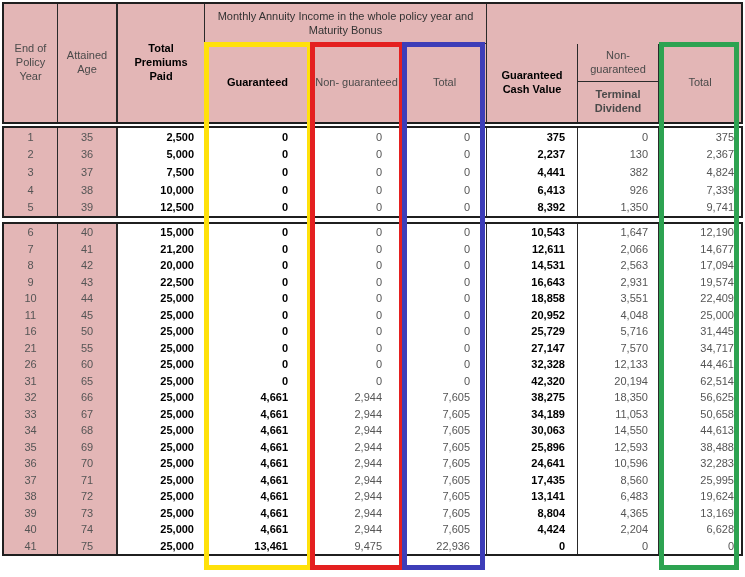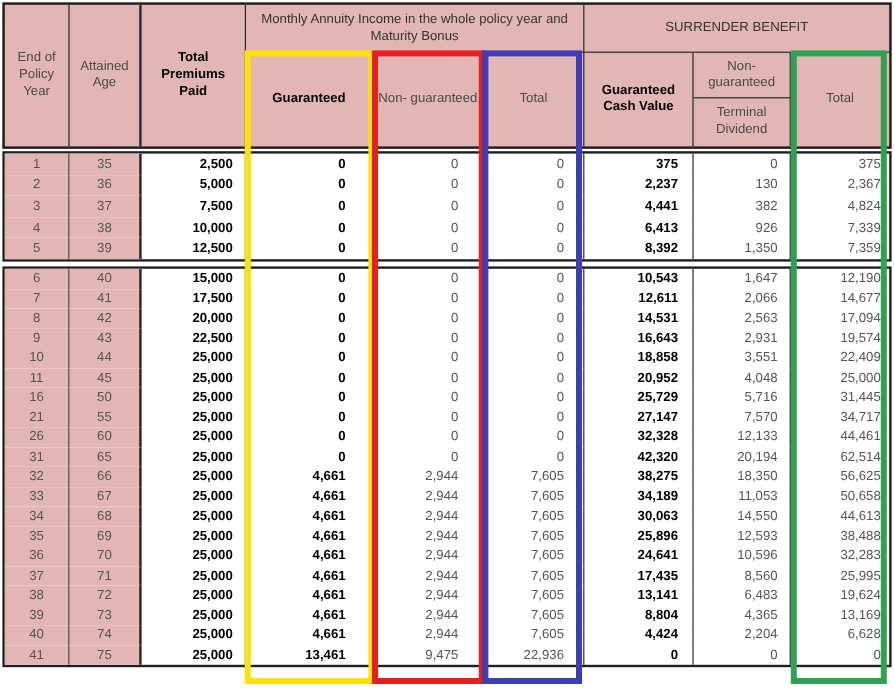--- a/index.html
+++ b/index.html
@@ -21,21 +21,21 @@
   .c-h-year{grid-column:1;grid-row:1/4;border-bottom:none;}
   .c-h-age{grid-column:2;grid-row:1/4;border-bottom:none;border-right-width:2px;}
   .c-h-prem{grid-column:3;grid-row:1/4;border-bottom:none;}
   .c-h-agroup{grid-column:4/7;grid-row:1;color:#333;}
   .c-h-sgroup{grid-column:7/10;grid-row:1;border-right:none;color:#333;}
   .c-h-aguar{grid-column:4;grid-row:2/4;border-bottom:none;}
   .c-h-anon{grid-column:5;grid-row:2/4;border-bottom:none;}
   .c-h-atot{grid-column:6;grid-row:2/4;border-bottom:none;}
   .c-h-gcv{grid-column:7;grid-row:2/4;border-bottom:none;}
   .c-h-sng{grid-column:8;grid-row:2;}
-  .c-h-td{grid-column:8;grid-row:3;border-bottom:none;}
+  .c-h-td{grid-column:8;grid-row:3;border-bottom:none;font-weight:bold;}
   .c-h-stot{grid-column:9;grid-row:2/4;border:none;}
 
   
   .c{font-size:11px;display:flex;align-items:center;box-sizing:border-box;
      border-right:1px solid #2a2a2a;color:#555;}
   .center{justify-content:center;}
   .num{justify-content:flex-end;}
   .bold{font-weight:bold;color:#000;}
   .pink{background:var(--header_pink,#e3b6b6);}
   .c-age{border-right-width:2px;}
@@ -59,21 +59,20 @@
 </head>
 <body>
 
 <div class="page">
 
   <div class="block header-block">
     <div class="h c-h-year">End of Policy Year</div>
     <div class="h c-h-age">Attained Age</div>
     <div class="h c-h-agroup">Monthly Annuity Income in the whole policy year and Maturity Bonus</div>
     <div class="h hb c-h-prem">Total Premiums Paid</div>
-    <div class="h c-h-sgroup">SURRENDER BENEFIT</div>
     <div class="h hb c-h-aguar">Guaranteed</div>
     <div class="h c-h-anon">Non- guaranteed</div>
     <div class="h c-h-atot">Total</div>
     <div class="h hb c-h-gcv">Guaranteed Cash Value</div>
     <div class="h c-h-sng">Non- guaranteed</div>
     <div class="h c-h-td">Terminal Dividend</div>
     <div class="h c-h-stot">Total</div>
   </div>
 
   <div class="block sec1">
@@ -114,36 +113,36 @@
       <div class="c c-td num p-td">926</div>
       <div class="c c-stot num p-stot">7,339</div>
       <div class="c c-year center pink">5</div>
       <div class="c c-age center pink">39</div>
       <div class="c c-prem num bold p-prem">12,500</div>
       <div class="c c-aguar num bold p-aguar">0</div>
       <div class="c c-anon num p-anon">0</div>
       <div class="c c-atot num p-atot">0</div>
       <div class="c c-gcv num bold p-gcv">8,392</div>
       <div class="c c-td num p-td">1,350</div>
-      <div class="c c-stot num p-stot">7,359</div>
+      <div class="c c-stot num p-stot">9,741</div>
     </div>
 
   <div class="block sec2">
       <div class="c c-year center pink">6</div>
       <div class="c c-age center pink">40</div>
       <div class="c c-prem num bold p-prem">15,000</div>
       <div class="c c-aguar num bold p-aguar">0</div>
       <div class="c c-anon num p-anon">0</div>
       <div class="c c-atot num p-atot">0</div>
       <div class="c c-gcv num bold p-gcv">10,543</div>
       <div class="c c-td num p-td">1,647</div>
       <div class="c c-stot num p-stot">12,190</div>
       <div class="c c-year center pink">7</div>
       <div class="c c-age center pink">41</div>
-      <div class="c c-prem num bold p-prem">17,500</div>
+      <div class="c c-prem num bold p-prem">21,200</div>
       <div class="c c-aguar num bold p-aguar">0</div>
       <div class="c c-anon num p-anon">0</div>
       <div class="c c-atot num p-atot">0</div>
       <div class="c c-gcv num bold p-gcv">12,611</div>
       <div class="c c-td num p-td">2,066</div>
       <div class="c c-stot num p-stot">14,677</div>
       <div class="c c-year center pink">8</div>
       <div class="c c-age center pink">42</div>
       <div class="c c-prem num bold p-prem">20,000</div>
       <div class="c c-aguar num bold p-aguar">0</div>

